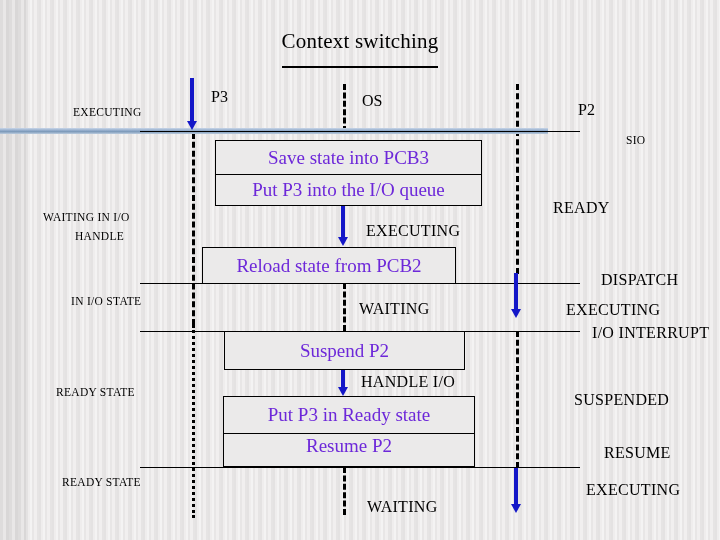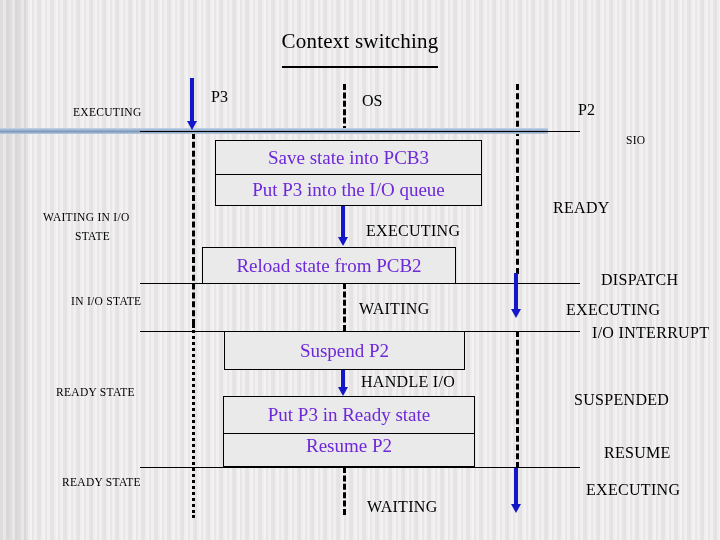--- a/index.html
+++ b/index.html
@@ -179,21 +179,21 @@
     <div class="row" style="height:100%;font-family:Liberation Serif, serif;">Suspend P2</div>
   </div>
 
   <div class="box" style="left:223px; top:396px; width:252px; height:71px;">
     <div class="row" style="height:36px;">Put P3 in Ready state</div>
     <div class="row" style="height:24px;">Resume P2</div>
   </div>
 
   <div class="lbl small" style="left:73px; top:106px;">EXECUTING</div>
   <div class="lbl small" style="left:43px; top:211px;">WAITING IN I/O</div>
-  <div class="lbl small" style="left:75px; top:230px;">STATE</div>
+  <div class="lbl small" style="left:75px; top:230px;">HANDLE</div>
   <div class="lbl small" style="left:71px; top:295px;">IN I/O STATE</div>
   <div class="lbl small" style="left:56px; top:386px;">READY STATE</div>
   <div class="lbl small" style="left:62px; top:476px;">READY STATE</div>
 
   <div class="lbl small2" style="left:366px; top:223px;">EXECUTING</div>
   <div class="lbl small2" style="left:359px; top:301px;">WAITING</div>
   <div class="lbl small2" style="left:361px; top:374px;">HANDLE I/O</div>
   <div class="lbl small2" style="left:367px; top:499px;">WAITING</div>
 
   <div class="lbl small" style="left:626px; top:134px;">SIO</div>

